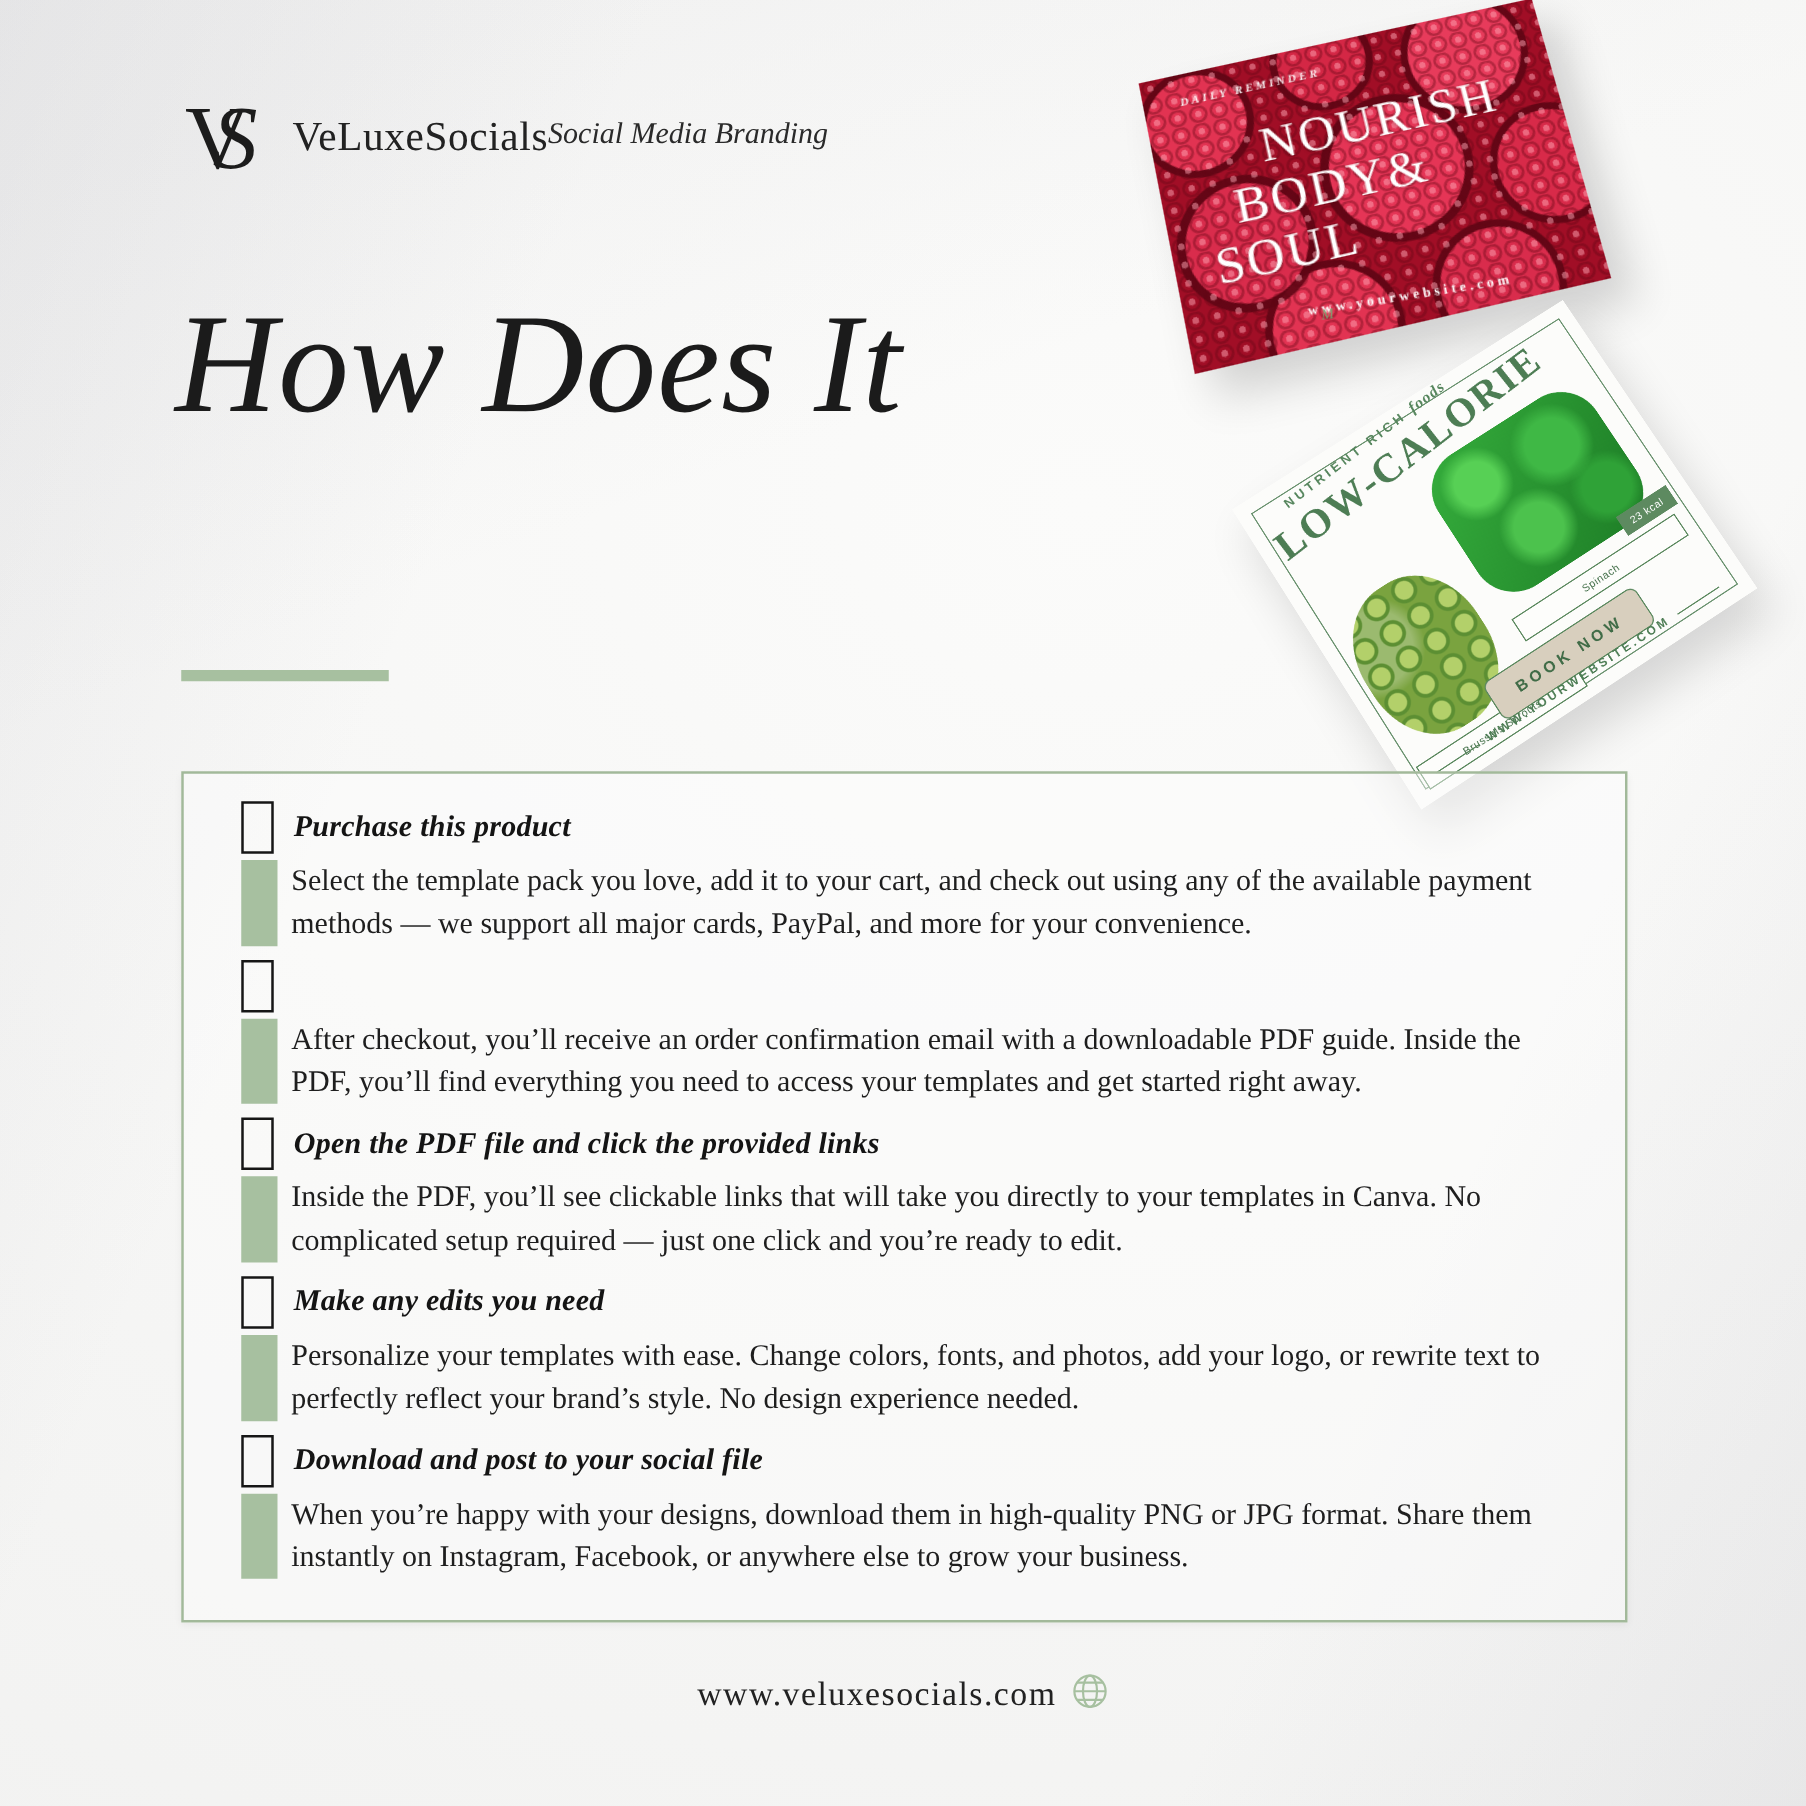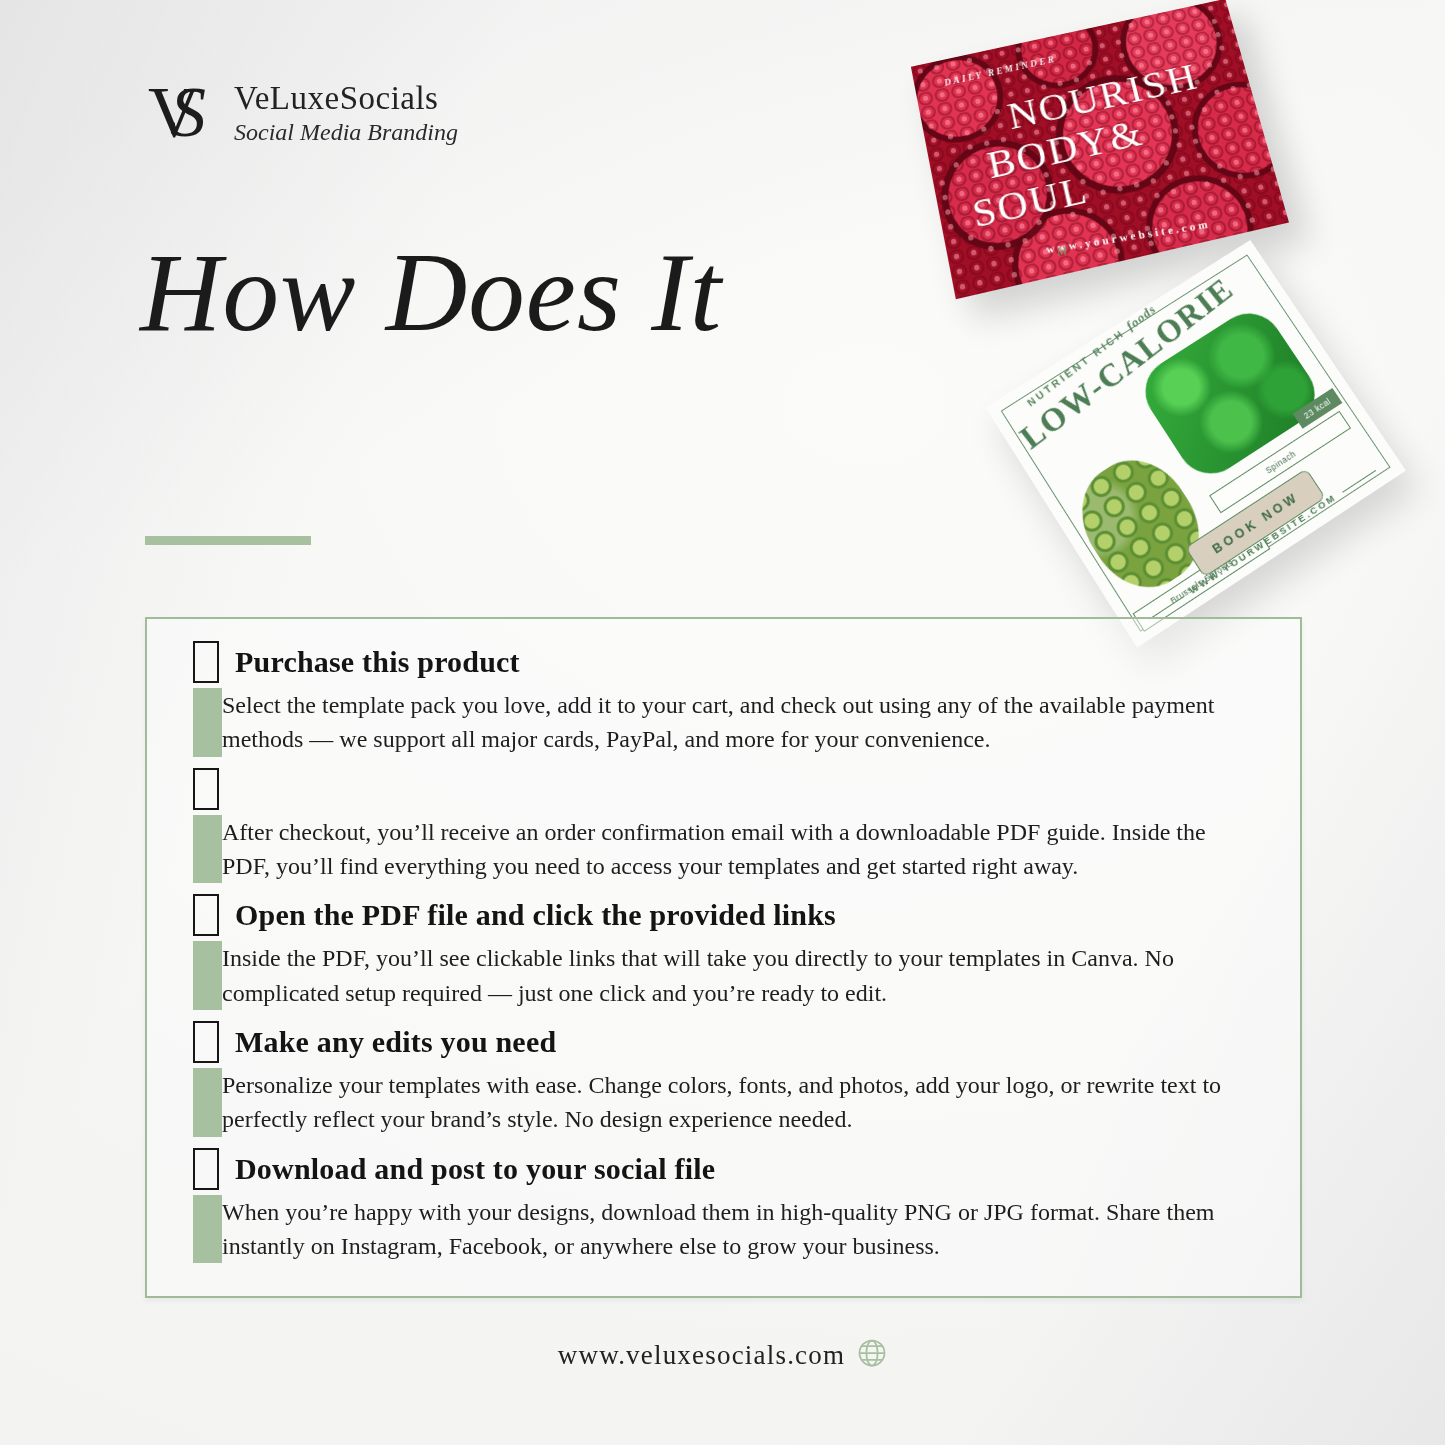--- a/index.html
+++ b/index.html
@@ -10,38 +10,38 @@
       linear-gradient(112deg, rgba(185,185,192,.20) 0%, rgba(255,255,255,0) 26%),
       linear-gradient(295deg, rgba(178,178,186,.18) 0%, rgba(255,255,255,0) 24%),
       linear-gradient(160deg, rgba(200,200,205,.12) 8%, rgba(255,255,255,0) 30%),
       radial-gradient(120% 90% at 60% 28%, #fbfbfa 0%, #f2f2f1 100%);
   }
 
   
   .logo{position:absolute;left:148px;top:80px;display:flex;align-items:center;gap:28px;}
   .monogram{font-size:72px;line-height:.85;color:#1c1c1c;font-weight:500;letter-spacing:0;}
   .monogram .mono-s{margin-left:-30px;font-style:italic;}
-  .brandtext{display:flex;flex-direction:column;}
+  .brandtext{display:flex;flex-direction:row;}
   .brandname{font-size:33px;color:#222;letter-spacing:.5px;}
   .brandtag{font-size:24px;font-style:italic;color:#2a2a2a;margin-top:2px;}
 
   
   .headline{position:absolute;left:140px;top:226px;font-style:italic;font-weight:400;
     font-size:113px;line-height:1.16;color:#1b1b1b;letter-spacing:1px;}
   .underline{position:absolute;left:145px;top:536px;width:166px;height:9px;background:#a7c0a0;}
 
   
   .stepsbox{position:absolute;left:145px;top:617px;width:1157px;height:681px;
     border:2px solid #a2b99a;background:rgba(253,253,252,.45);box-sizing:border-box;
     padding:22px 38px 18px 46px;overflow:hidden;box-shadow:0 3px 6px rgba(0,0,0,.05);}
   .step{margin-bottom:11px;}
   .step-head{display:flex;align-items:center;gap:16px;margin-bottom:5px;}
   .tofu{width:26px;height:42px;border:2.5px solid #161616;box-sizing:border-box;flex:none;background:transparent;}
-  .step-title{font-size:30px;font-weight:bold;color:#141414;letter-spacing:.2px;margin:0;}
-  .step-bodyrow{display:flex;gap:0;align-items:stretch;}
+  .step-title{font-size:24px;font-weight:bold;color:#141414;letter-spacing:.2px;margin:0;font-style:italic;}
+  .step-bodyrow{display:flex;gap:11px;align-items:stretch;}
   .bar{width:29px;flex:none;background:#a7c0a0;}
   .step-body{font-size:24px;line-height:1.43;color:#1e1e1e;margin:0;max-width:1005px;}
 
   
   .footer{position:absolute;left:0;right:0;top:1338px;display:flex;justify-content:center;
     align-items:center;gap:12px;}
   .footer-site{font-size:27px;color:#222;letter-spacing:1.2px;}
 
   
   .mock-rasp{position:absolute;left:930px;top:22px;width:332px;height:242px;overflow:hidden;

